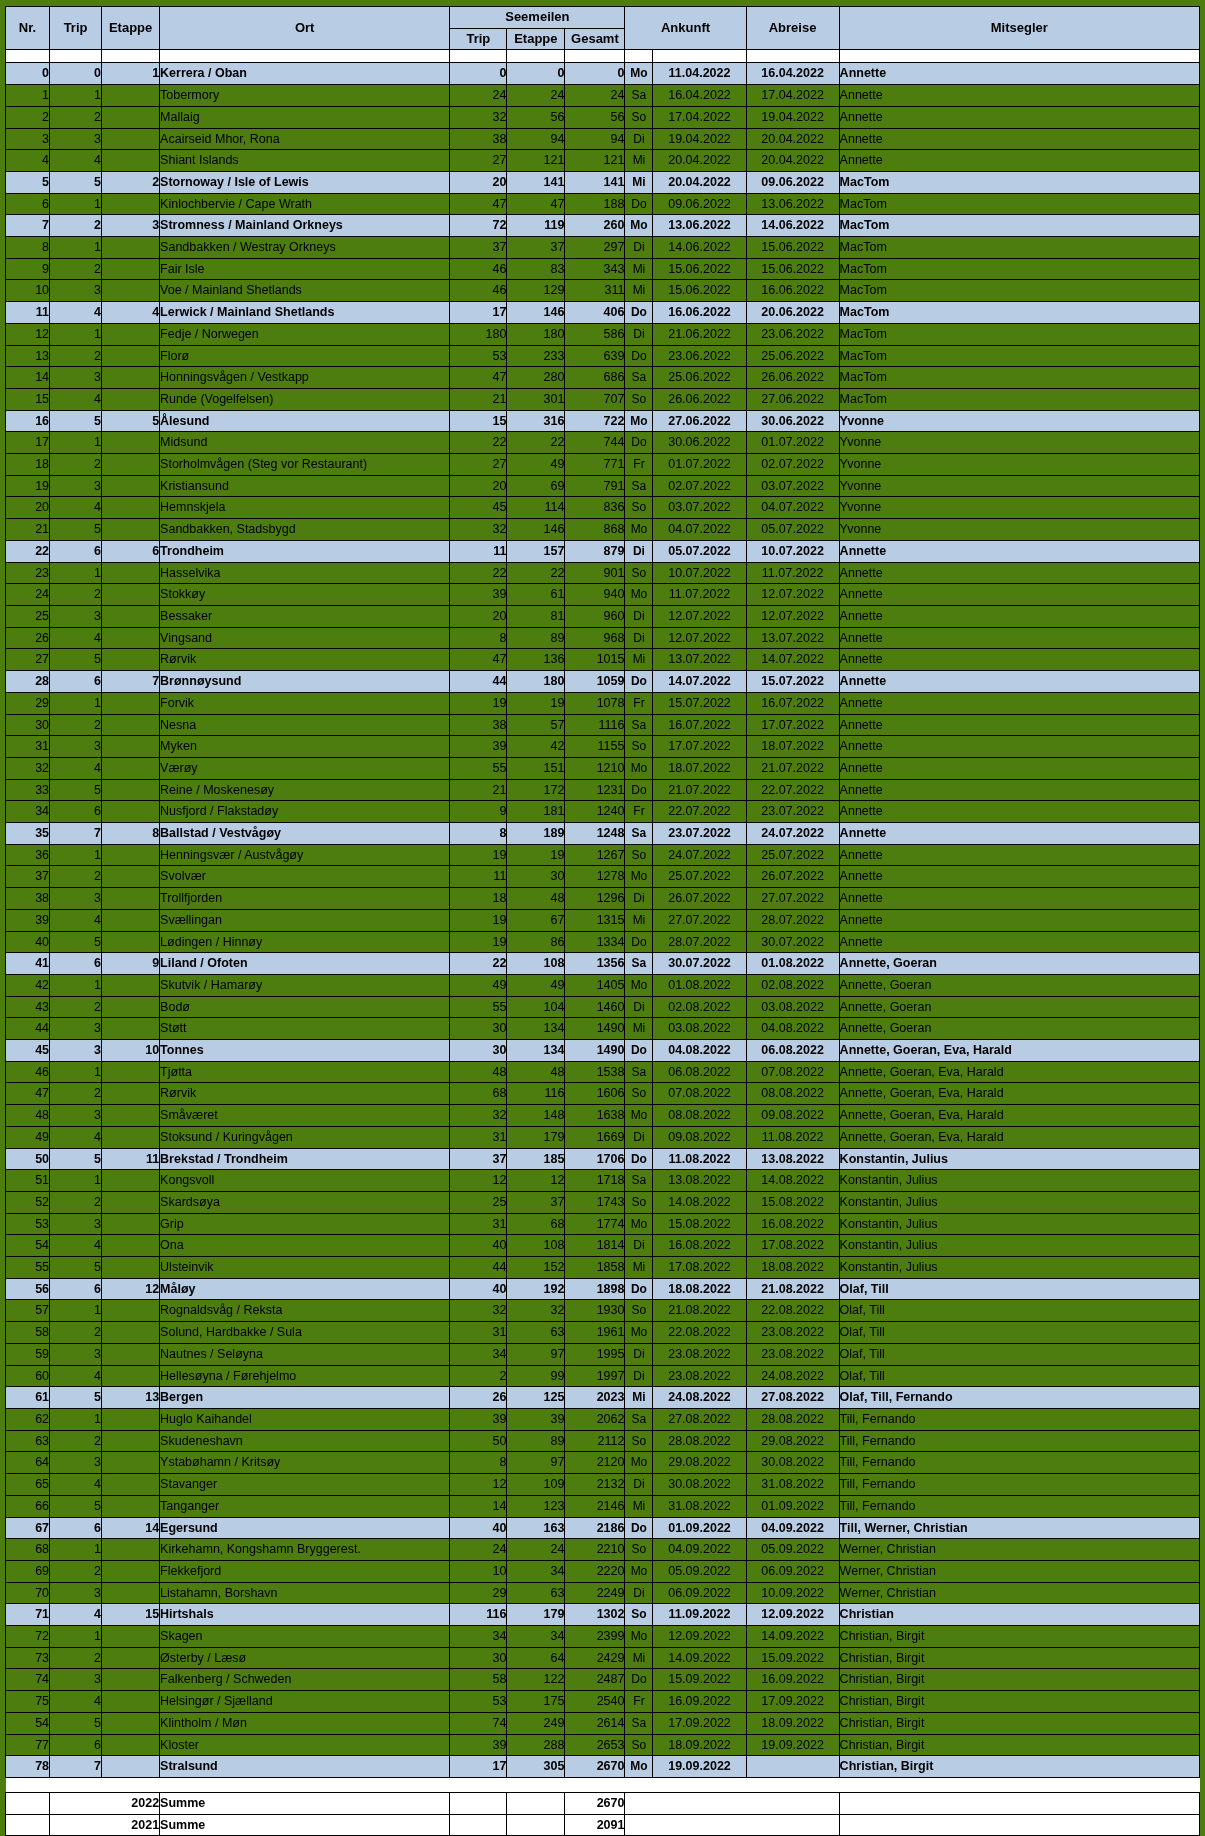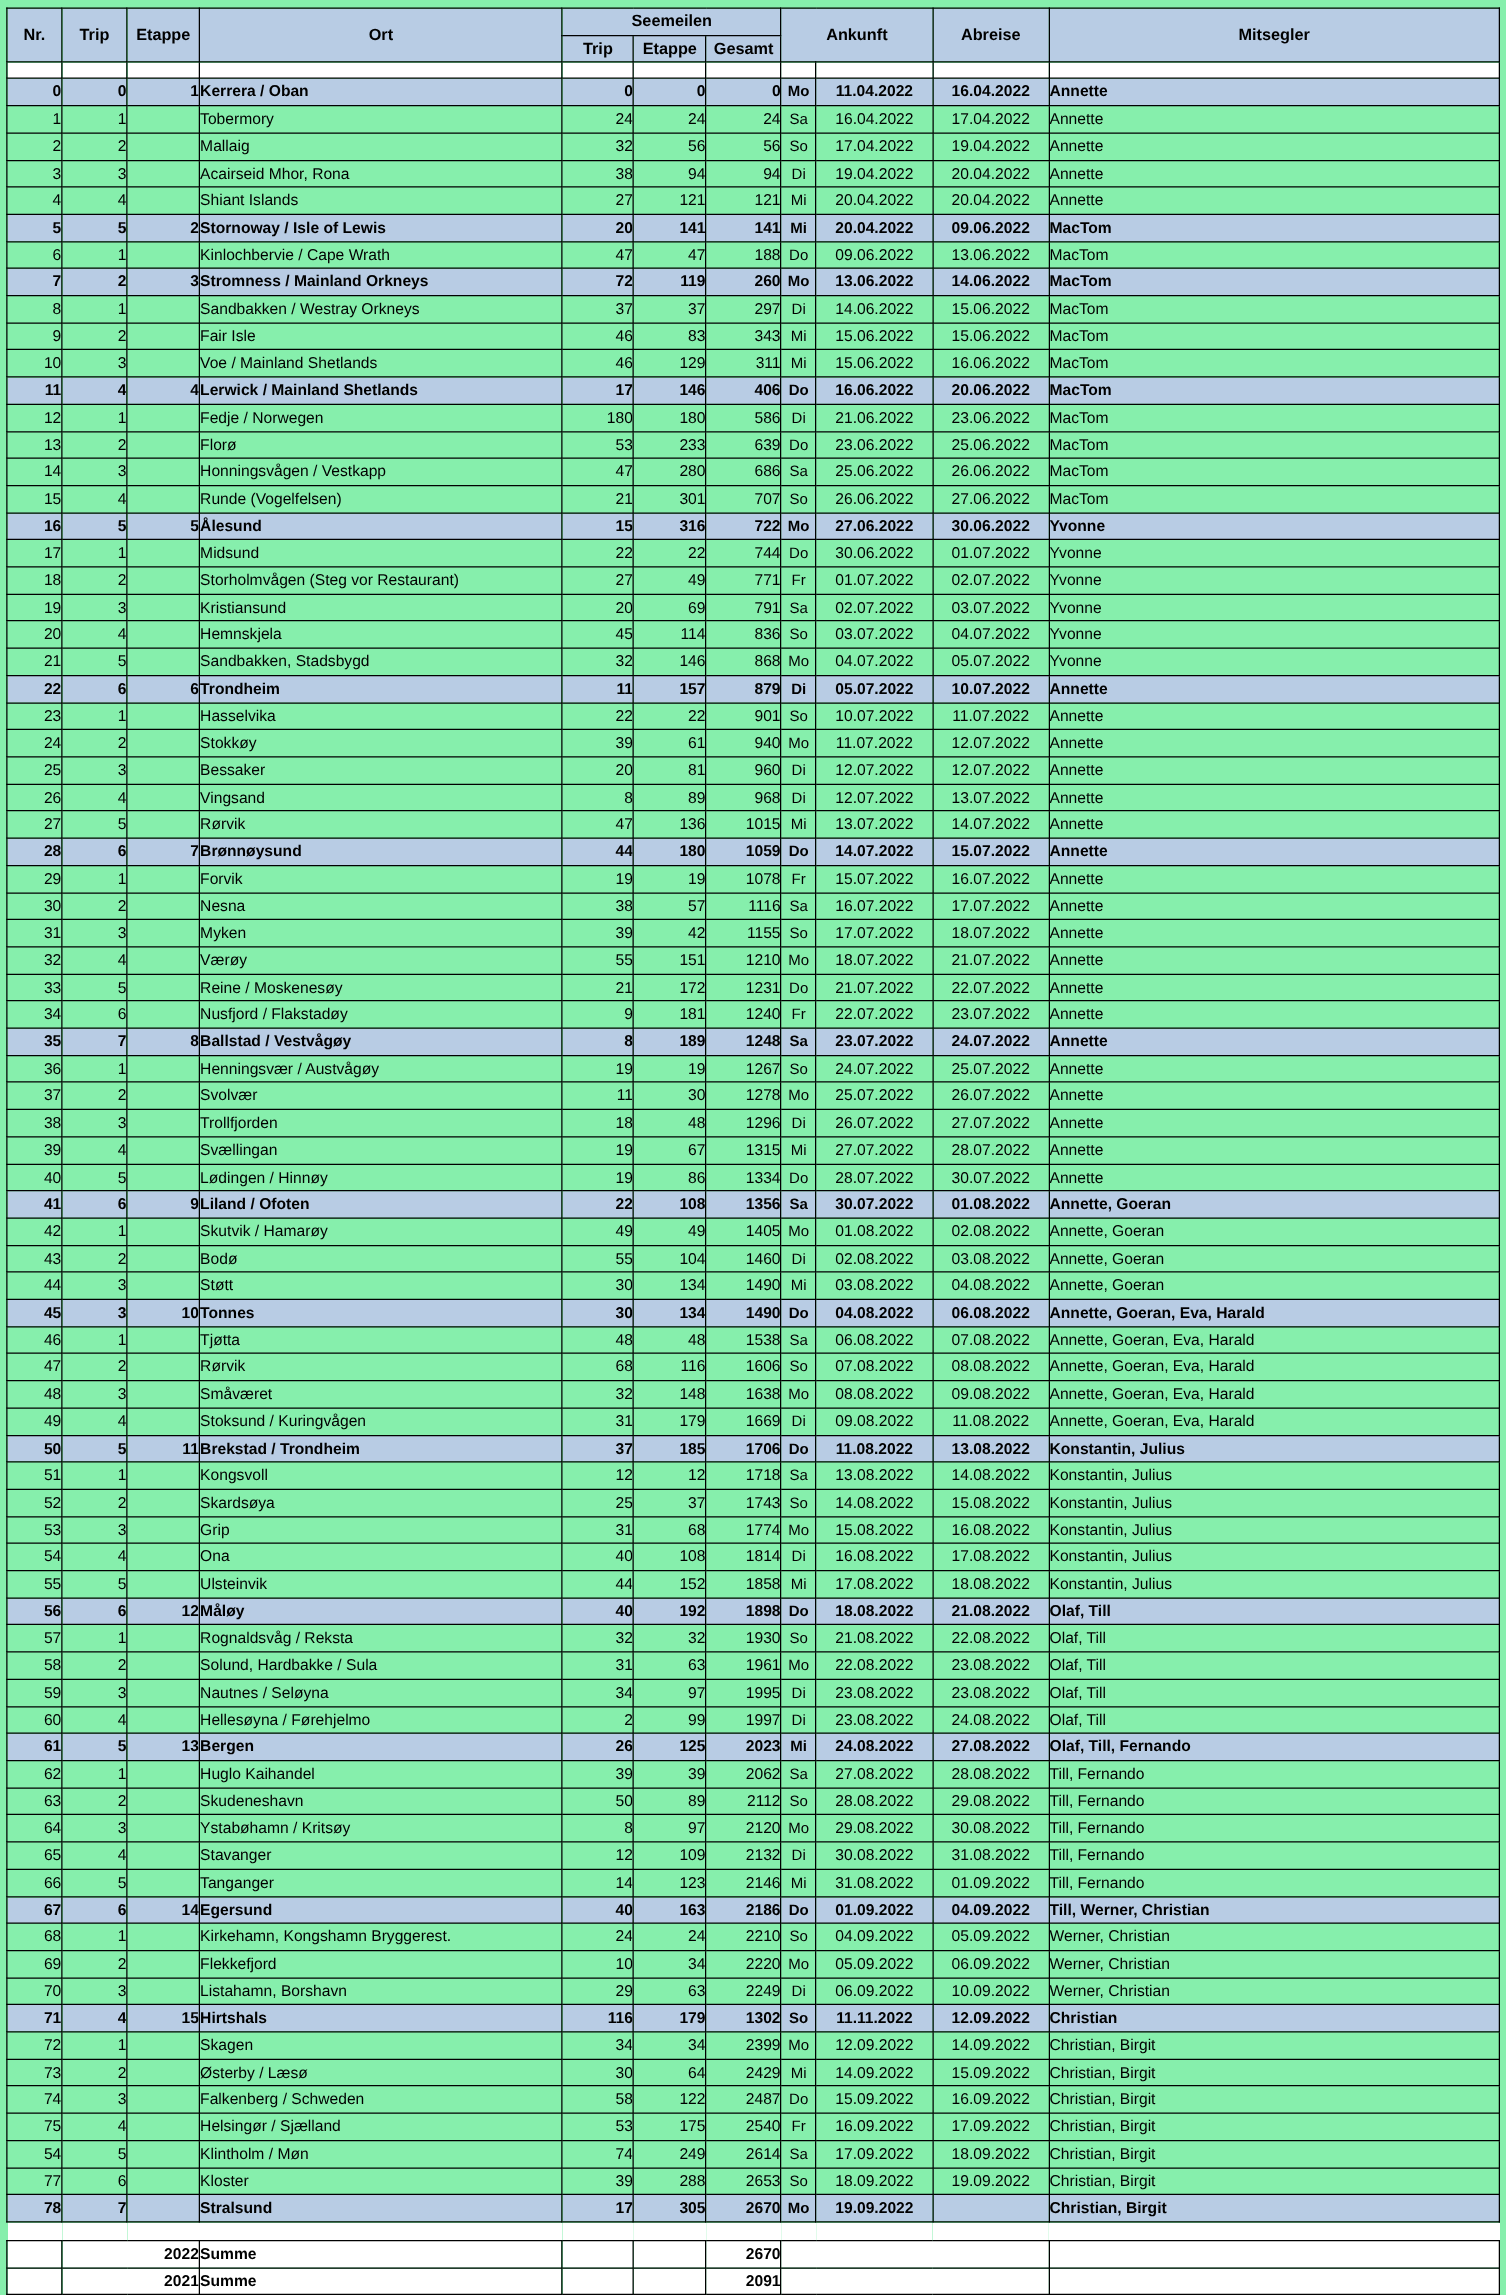--- a/index.html
+++ b/index.html
@@ -11,21 +11,21 @@
     font-family: "Liberation Sans", sans-serif;
     width: 1205px;
     height: 1836px;
   }
   .page {
     position: relative;
     width: 1205px;
     height: 1836px;
     box-sizing: border-box;
     padding: 6px 5px 5px 5px;
-    background: #86efac;
+    background: #4d7c0f;
   }
   table.voyage {
     border-collapse: collapse;
     width: 1195px;
     table-layout: fixed;
     font-size: 12.5px;
     color: #000000;
   }
   table.voyage td, table.voyage th {
     border: 1px solid #000000;
@@ -1065,21 +1065,21 @@
         </tr>
         <tr class="leg">
           <td class="num">71</td>
           <td class="num">4</td>
           <td class="num">15</td>
           <td class="txt">Hirtshals</td>
           <td class="num">116</td>
           <td class="num">179</td>
           <td class="num">1302</td>
           <td class="day">So</td>
-          <td class="date">11.11.2022</td>
+          <td class="date">11.09.2022</td>
           <td class="date">12.09.2022</td>
           <td class="mit">Christian</td>
         </tr>
         <tr class="stop">
           <td class="num">72</td>
           <td class="num">1</td>
           <td class="num"></td>
           <td class="txt">Skagen</td>
           <td class="num">34</td>
           <td class="num">34</td>

